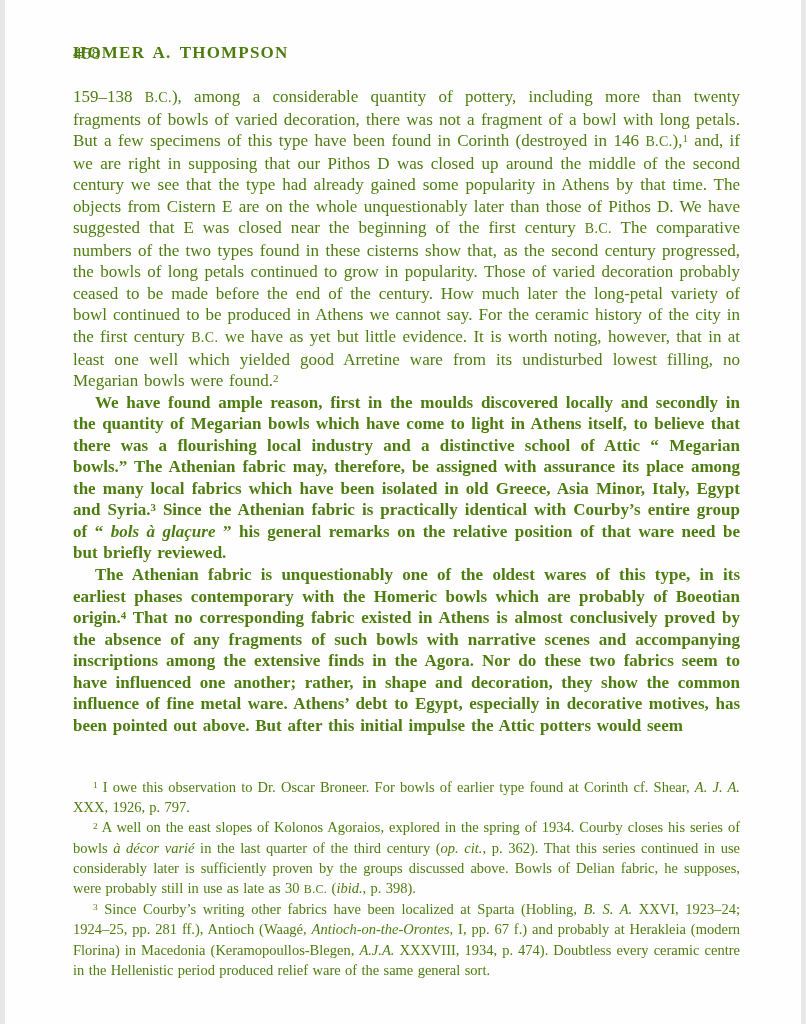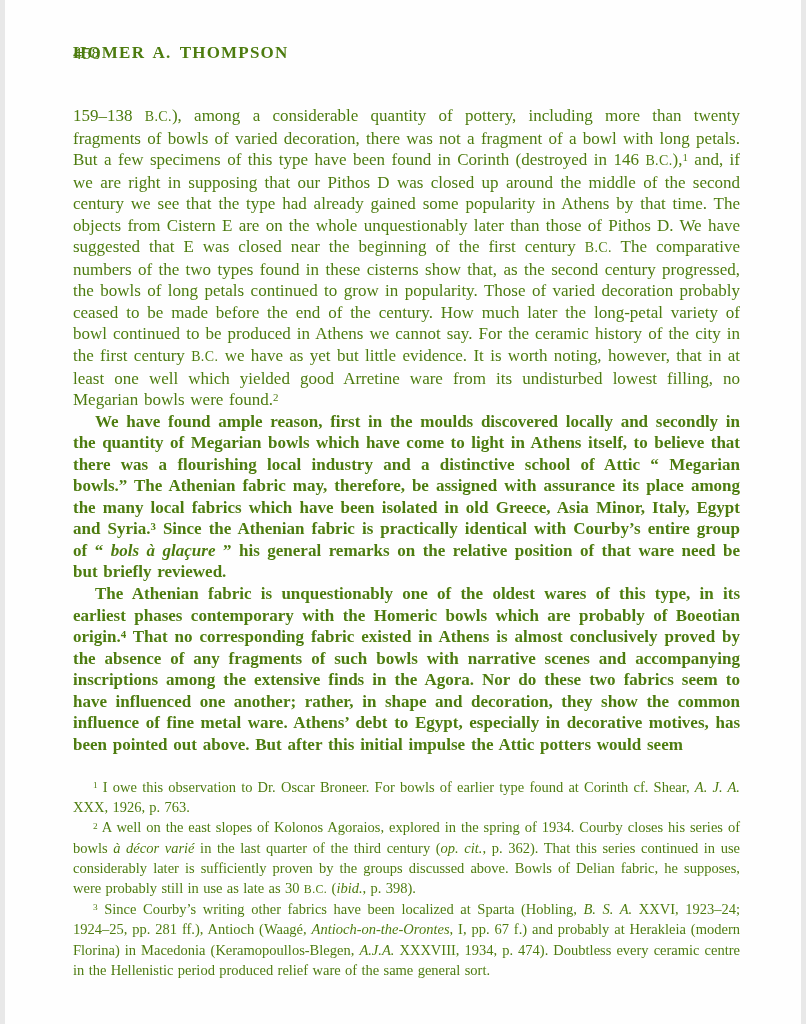--- a/index.html
+++ b/index.html
@@ -37,21 +37,20 @@
     font-size: 17px;
     letter-spacing: 1.2px;
     word-spacing: 3px;
     font-weight: bold;
   }
   .body-text {
     position: absolute;
     top: 86px;
     left: 68px;
     right: 61px;
-    margin-top: 19px;
   }
   .para {
     font-size: 17px;
     line-height: 21.55px;
     text-align: justify;
     word-spacing: 0.09em;
   }
   .para.indent { text-indent: 22px; font-weight: bold; }
   .footnotes {
     position: absolute;
@@ -86,18 +85,18 @@
     <span class="running-head">HOMER A. THOMPSON</span>
   </header>
 
   <main class="body-text">
     <p class="para no-indent"><span>159–138 </span><span class="sc">B.C.</span><span>), among a considerable quantity of pottery, including more than twenty fragments of bowls of varied decoration, there was not a fragment of a bowl with long petals. But a few specimens of this type have been found in Corinth (destroyed in 146 </span><span class="sc">B.C.</span><span>),</span><span class="sup">1</span><span> and, if we are right in supposing that our Pithos D was closed up around the middle of the second century we see that the type had already gained some popularity in Athens by that time. The objects from Cistern E are on the whole unquestionably later than those of Pithos D. We have suggested that E was closed near the beginning of the first century </span><span class="sc">B.C.</span><span> The comparative numbers of the two types found in these cisterns show that, as the second century progressed, the bowls of long petals continued to grow in popularity. Those of varied decoration probably ceased to be made before the end of the century. How much later the long-petal variety of bowl continued to be produced in Athens we cannot say. For the ceramic history of the city in the first century </span><span class="sc">B.C.</span><span> we have as yet but little evidence. It is worth noting, however, that in at least one well which yielded good Arretine ware from its undisturbed lowest filling, no Megarian bowls were found.</span><span class="sup">2</span></p>
     <p class="para indent"><span>We have found ample reason, first in the moulds discovered locally and secondly in the quantity of Megarian bowls which have come to light in Athens itself, to believe that there was a flourishing local industry and a distinctive school of Attic “ Megarian bowls.” The Athenian fabric may, therefore, be assigned with assurance its place among the many local fabrics which have been isolated in old Greece, Asia Minor, Italy, Egypt and Syria.</span><span class="sup">3</span><span> Since the Athenian fabric is practically identical with Courby’s entire group of “ </span><span class="i">bols à glaçure</span><span> ” his general remarks on the relative position of that ware need be but briefly reviewed.</span></p>
     <p class="para indent"><span>The Athenian fabric is unquestionably one of the oldest wares of this type, in its earliest phases contemporary with the Homeric bowls which are probably of Boeotian origin.</span><span class="sup">4</span><span> That no corresponding fabric existed in Athens is almost conclusively proved by the absence of any fragments of such bowls with narrative scenes and accompanying inscriptions among the extensive finds in the Agora. Nor do these two fabrics seem to have influenced one another; rather, in shape and decoration, they show the common influence of fine metal ware. Athens’ debt to Egypt, especially in decorative motives, has been pointed out above. But after this initial impulse the Attic potters would seem</span></p>
   </main>
 
   <footer class="footnotes">
-    <p class="fn"><span class="sup">1</span><span> I owe this observation to Dr. Oscar Broneer. For bowls of earlier type found at Corinth cf. Shear, </span><span class="i">A. J. A.</span><span> XXX, 1926, p. 763.</span></p>
+    <p class="fn"><span class="sup">1</span><span> I owe this observation to Dr. Oscar Broneer. For bowls of earlier type found at Corinth cf. Shear, </span><span class="i">A. J. A.</span><span> XXX, 1926, p. 797.</span></p>
     <p class="fn"><span class="sup">2</span><span> A well on the east slopes of Kolonos Agoraios, explored in the spring of 1934. Courby closes his series of bowls </span><span class="i">à décor varié</span><span> in the last quarter of the third century (</span><span class="i">op. cit.</span><span>, p. 362). That this series continued in use considerably later is sufficiently proven by the groups discussed above. Bowls of Delian fabric, he supposes, were probably still in use as late as 30 </span><span class="sc">B.C.</span><span> (</span><span class="i">ibid.</span><span>, p. 398).</span></p>
     <p class="fn"><span class="sup">3</span><span> Since Courby’s writing other fabrics have been localized at Sparta (Hobling, </span><span class="i">B. S. A.</span><span> XXVI, 1923–24; 1924–25, pp. 281 ff.), Antioch (Waagé, </span><span class="i">Antioch-on-the-Orontes</span><span>, I, pp. 67 f.) and probably at Herakleia (modern Florina) in Macedonia (Keramopoullos-Blegen, </span><span class="i">A.J.A.</span><span> XXXVIII, 1934, p. 474). Doubtless every ceramic centre in the Hellenistic period produced relief ware of the same general sort.</span></p>
   </footer>
 
 </div>
 
 </body></html>

